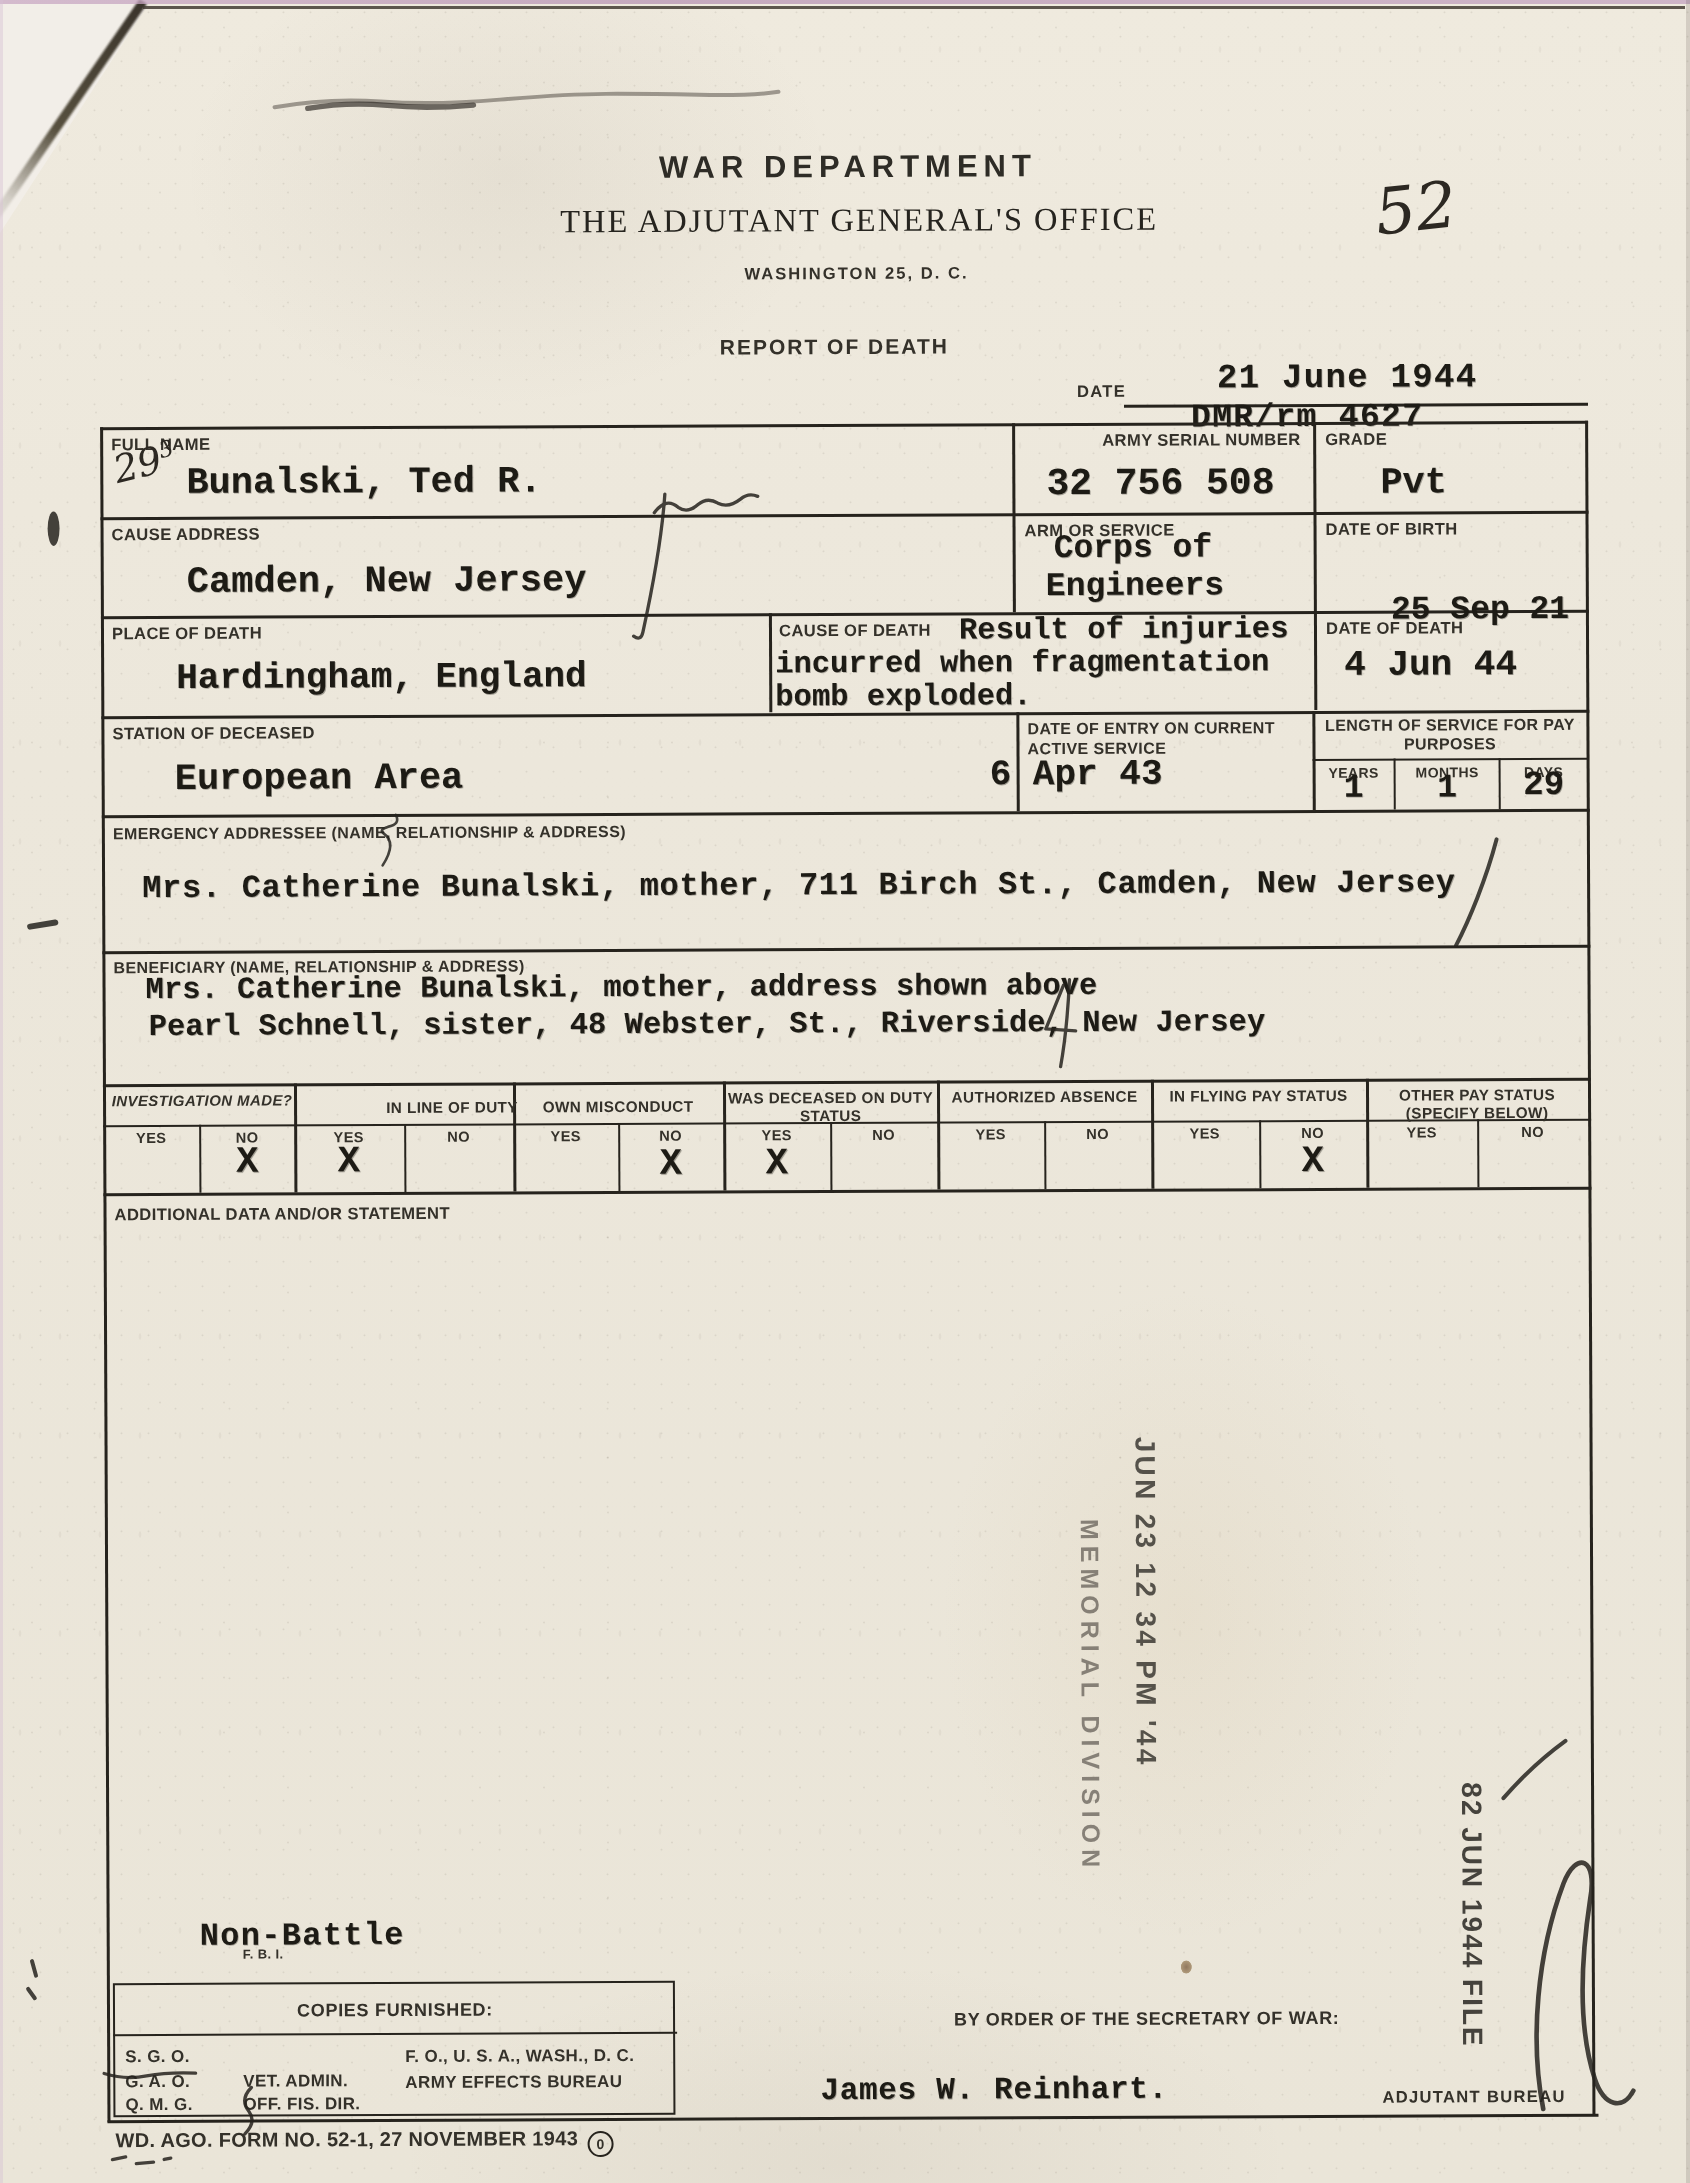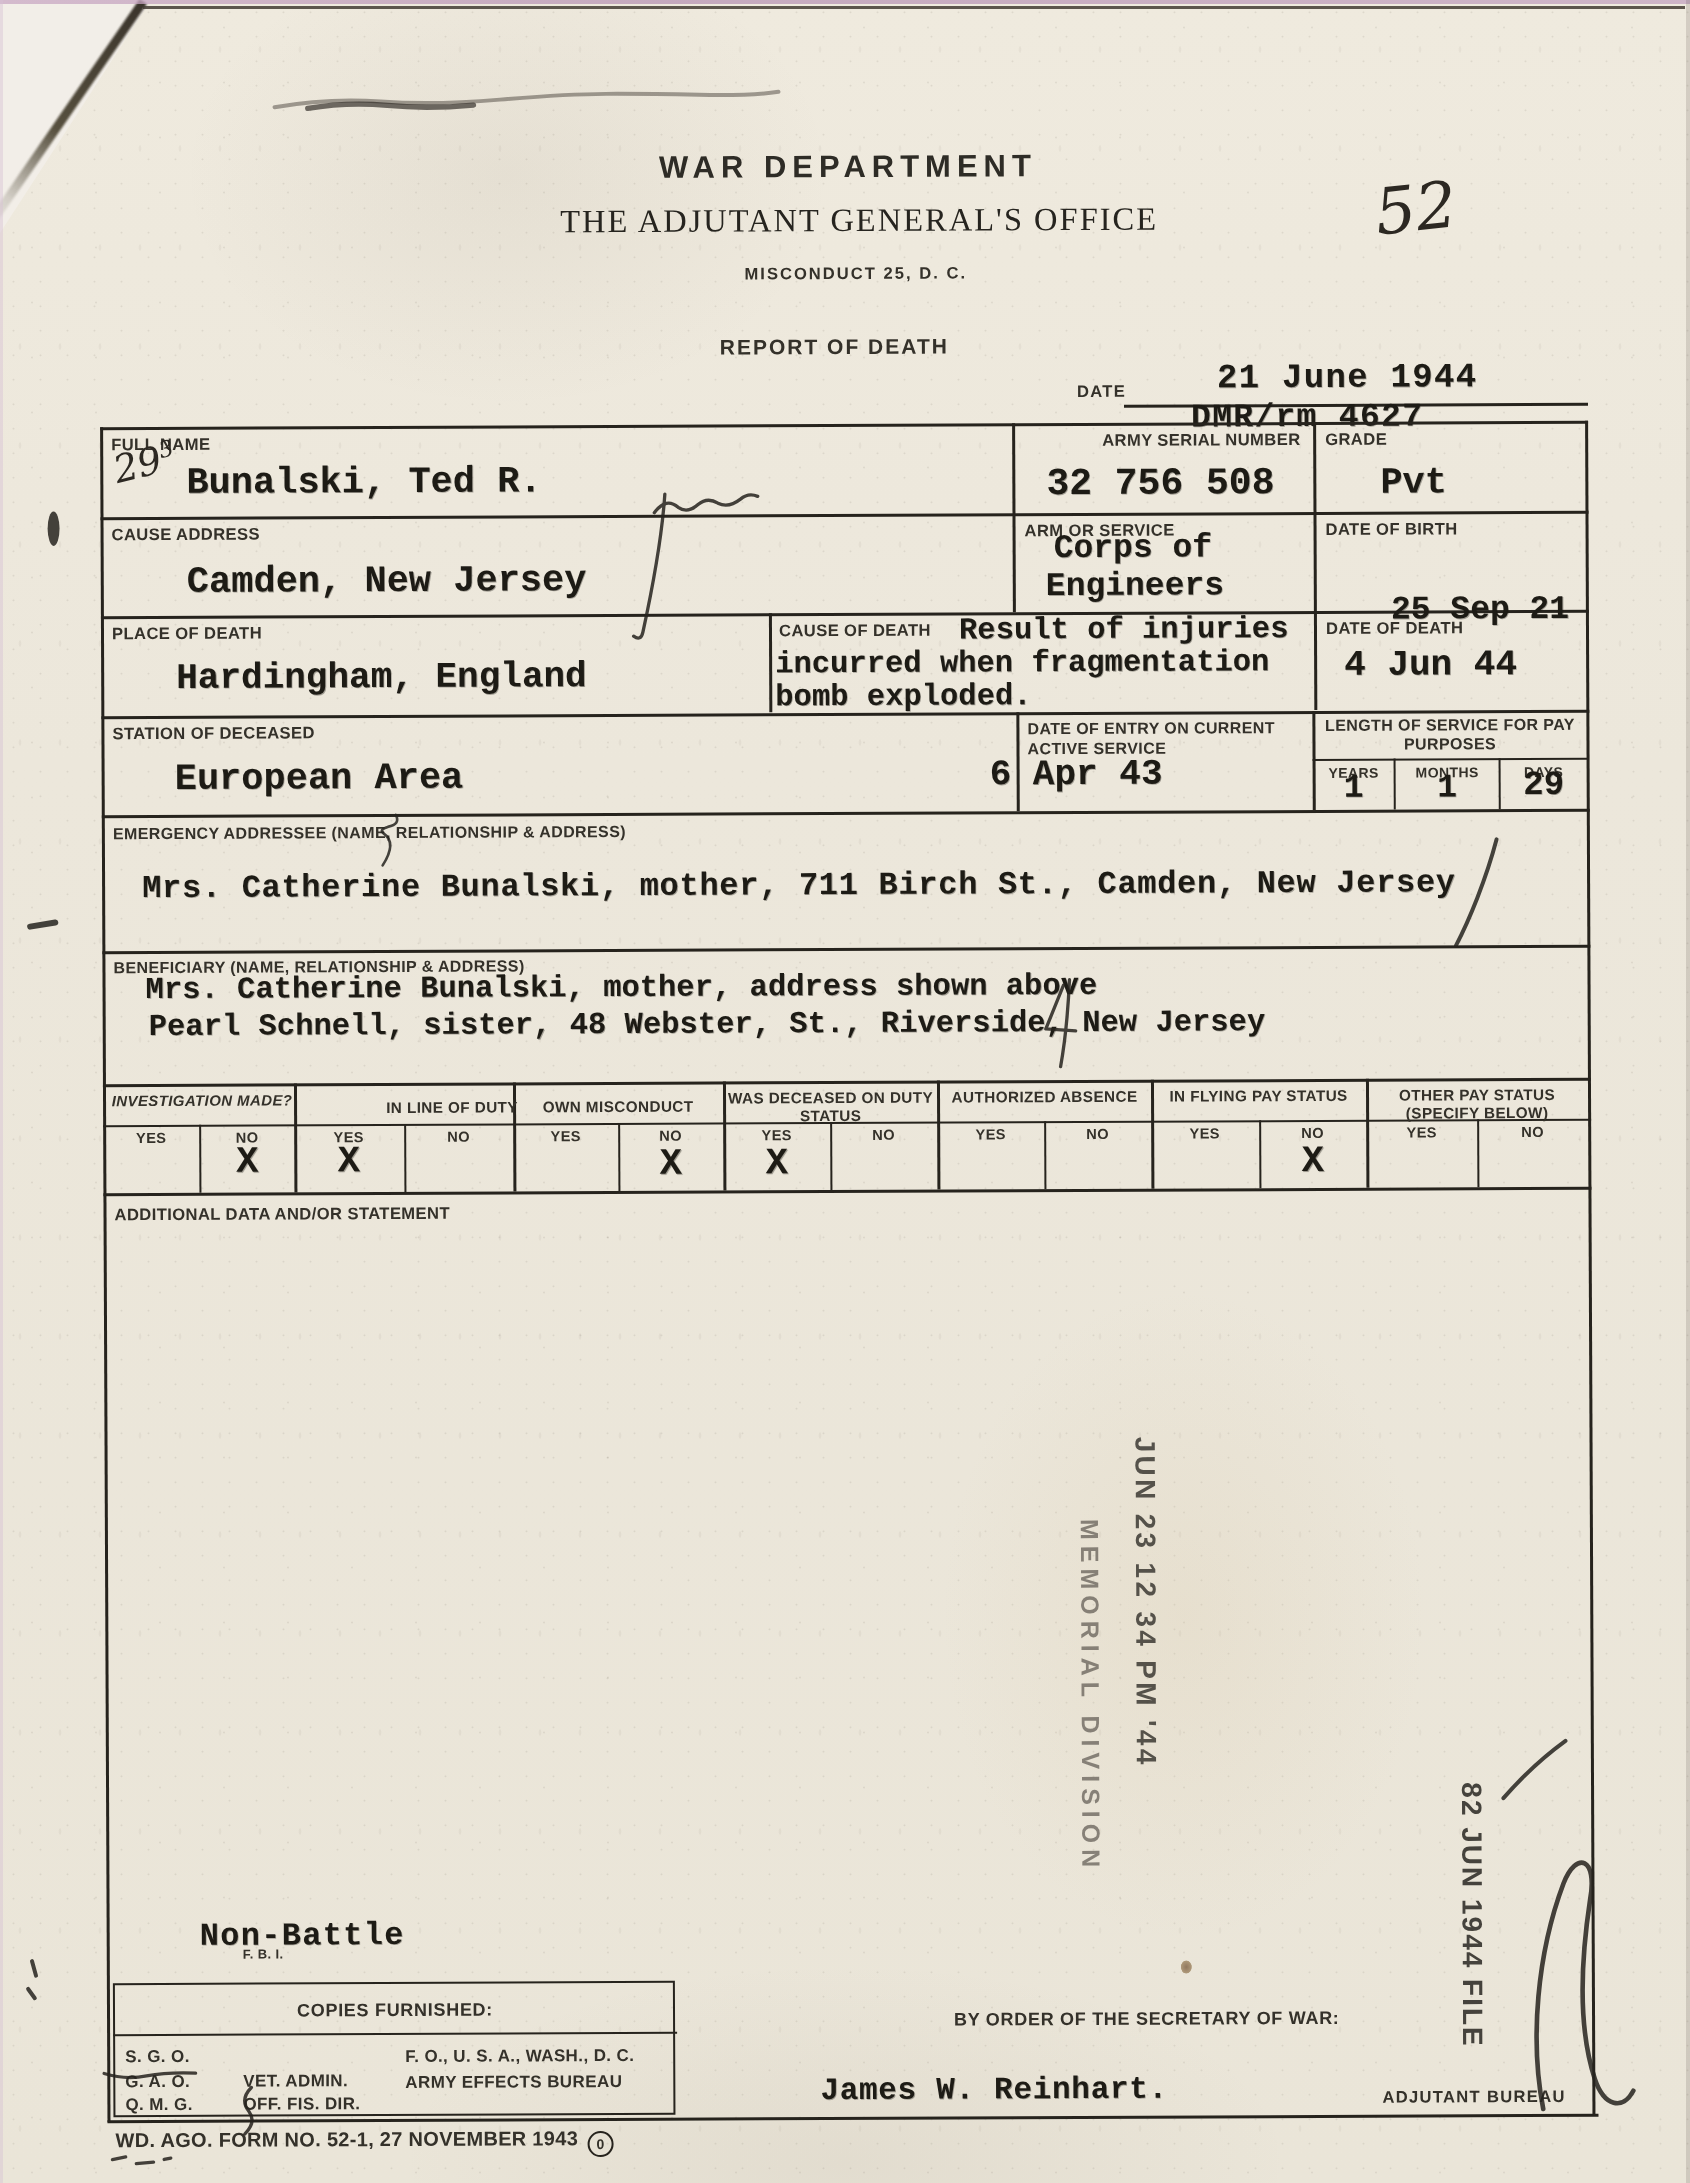--- a/index.html
+++ b/index.html
@@ -44,21 +44,21 @@
 </head>
 <body>
 
 <div class="page">
   <div class="stain"></div>
 
   <div class="sheet">
 
     <div class="lbl" style="left:663px;top:149px;font-size:31px;letter-spacing:6px;color:#2e2c26;font-weight:600;">WAR DEPARTMENT</div>
     <div class="serif" style="position:absolute;left:564px;top:202px;font-size:32.5px;letter-spacing:2px;color:#26241f;white-space:nowrap;">THE ADJUTANT GENERAL'S OFFICE</div>
-    <div class="lbl" style="left:748px;top:264px;font-size:16.6px;letter-spacing:2px;">MISCONDUCT 25, D. C.</div>
+    <div class="lbl" style="left:748px;top:264px;font-size:16.6px;letter-spacing:2px;">WASHINGTON 25, D. C.</div>
     <div class="hand" style="position:absolute;left:1379px;top:174px;font-size:64px;transform:rotate(-6deg);">52</div>
 
     <div class="lbl" style="left:723px;top:335px;font-size:21px;letter-spacing:2px;">REPORT OF DEATH</div>
 
     <div class="lbl" style="left:1080px;top:383px;font-size:16.6px;letter-spacing:1.3px;">DATE</div>
     <div class="hline" style="left:1127px;top:406px;width:464px;height:2.7px;"></div>
     <div class="typed" style="left:1220px;top:361px;font-size:34px;letter-spacing:1.3px;">21 June 1944</div>
     <div class="typed" style="left:1194px;top:401px;font-size:33px;letter-spacing:1.3px;">DMR/rm 4627</div>
 
     <div class="hline" style="left:103px;top:424px;width:1488px;height:3.3px;"></div>

